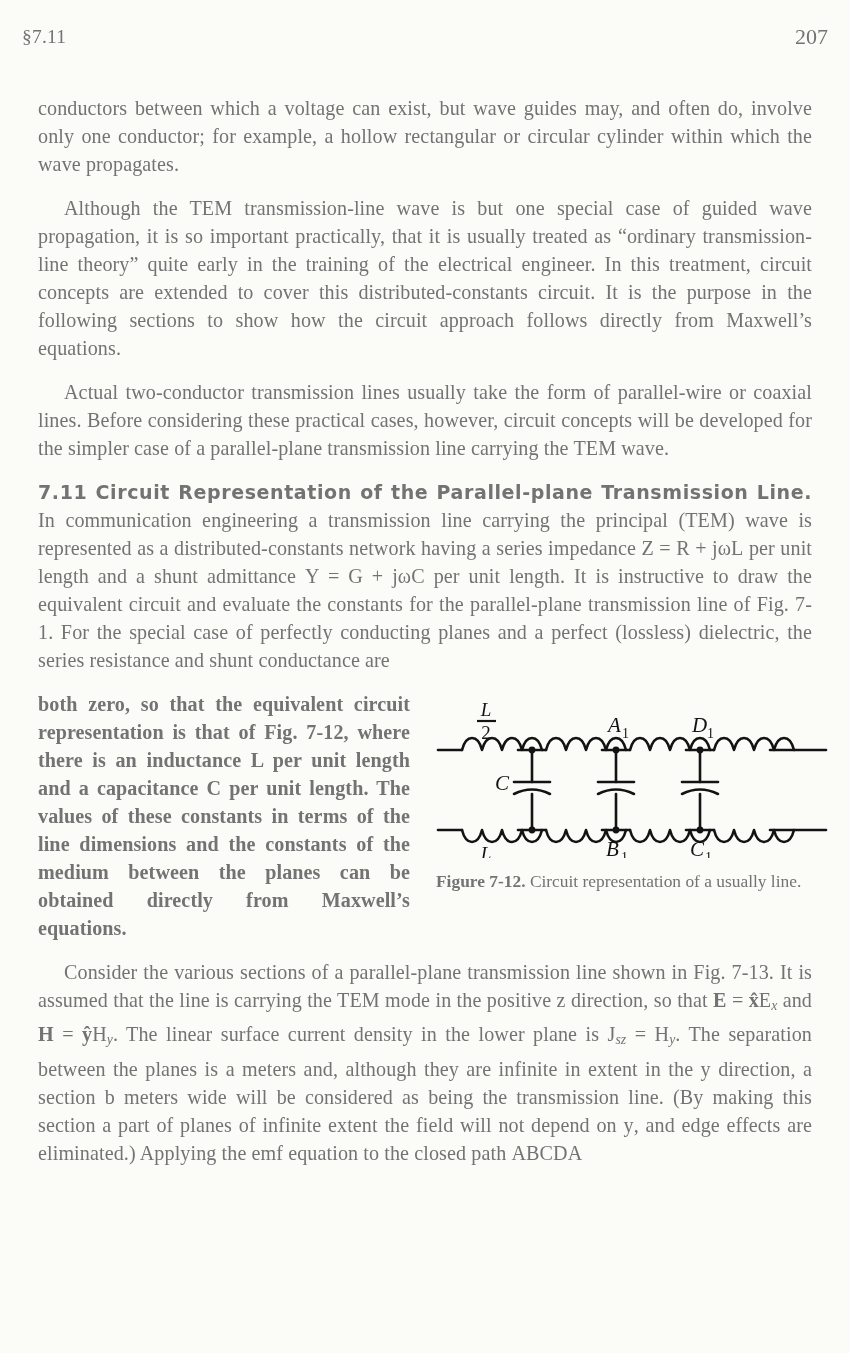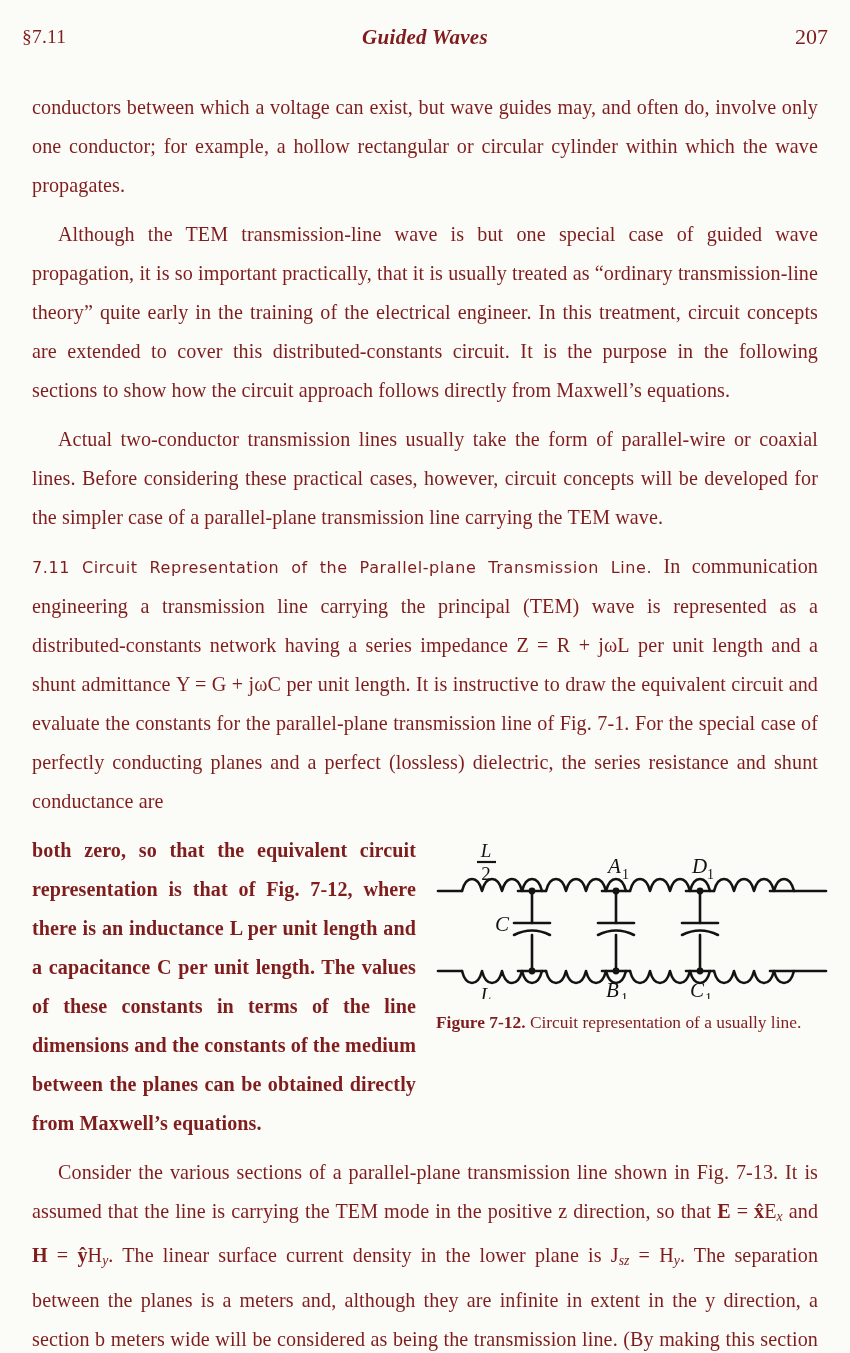--- a/index.html
+++ b/index.html
@@ -7,21 +7,21 @@
     padding: 0;
     background: #ffffff;
   }
   .page {
     position: relative;
     width: 850px;
     height: 1353px;
     background: #fbfbf8;
     overflow: hidden;
     font-family: "Liberation Serif", "DejaVu Serif", serif;
-    color: #7f1d1d;
+    color: #737373;
   }
 
   
   .runhead {
     position: absolute;
     top: 26px;
     left: 22px;
     right: 22px;
     height: 30px;
   }
@@ -52,34 +52,34 @@
   }
 
   
   .body-col {
     position: absolute;
     left: 22px;
     top: 78px;
     width: 806px;
   }
   p.para {
-    margin: 10px;
+    margin: 16px;
     font-size: 20.1px;
-    line-height: 39px;
+    line-height: 28px;
     text-align: justify;
     text-justify: inter-word;
     letter-spacing: .1px;
     -webkit-hyphens: none;
     hyphens: none;
   }
   p.indent { text-indent: 26px; }
   .sec-head {
     font-family: "DejaVu Sans", "Liberation Sans", sans-serif;
-    font-weight: 400;
-    font-size: 16px;
+    font-weight: 700;
+    font-size: 19px;
     letter-spacing: .6px;
   }
   .mathi { font-family: "Liberation Serif", serif; }
   .vec { font-weight: 700; font-family: "Liberation Serif", serif; }
   sub.sb { font-size: .68em; font-style: italic; vertical-align: -.25em; }
 
   
   .wrap-zone {
     position: relative;
     width: 806px;
@@ -109,21 +109,20 @@
 
   .tail-zone { width: 806px; }
 </style>
 </head>
 <body>
 
 <div class="page">
 
   <div class="runhead">
     <span class="folio-left">§7.11</span>
-    <span class="book-title">Guided Waves</span>
     <span class="folio-right">207</span>
   </div>
 
   <div class="body-col">
 
     <p class="para">conductors between which a voltage can exist, but wave guides may, and often do, involve only one conductor; for example, a hollow rectangular or circular cylinder within which the wave propagates.</p>
 
     <p class="para indent">Although the TEM transmission-line wave is but one special case of guided wave propagation, it is so important practically, that it is usually treated as “ordinary transmission-line theory” quite early in the training of the electrical engineer. In this treatment, circuit concepts are extended to cover this distributed-constants circuit. It is the purpose in the following sections to show how the circuit approach follows directly from Maxwell’s equations.</p>
 
     <p class="para indent">Actual two-conductor transmission lines usually take the form of parallel-wire or coaxial lines. Before considering these practical cases, however, circuit concepts will be developed for the simpler case of a parallel-plane transmission line carrying the TEM wave.</p>

